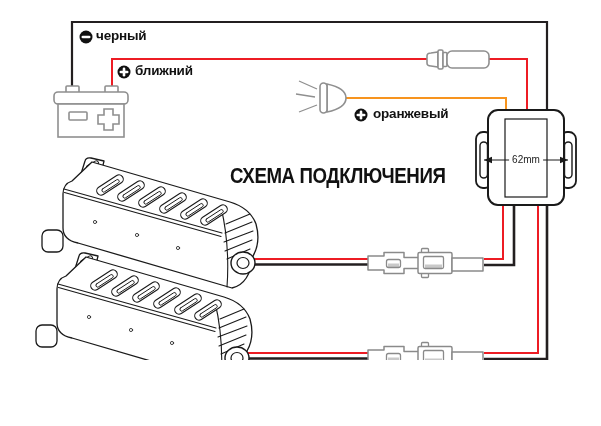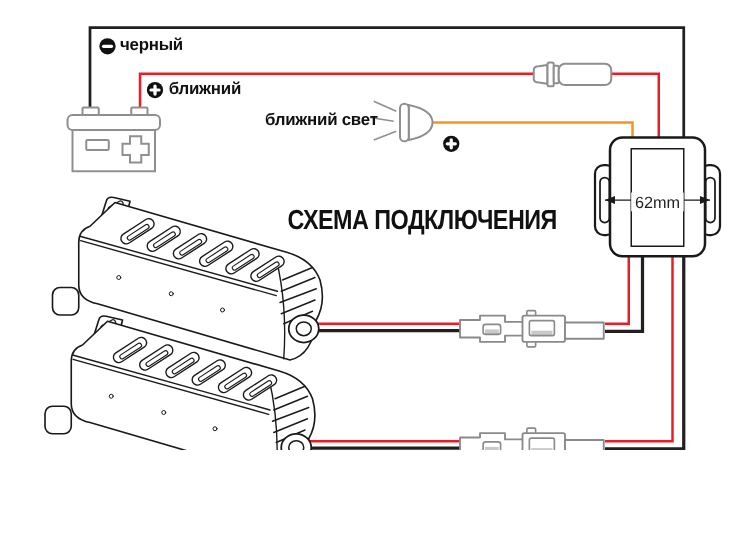--- a/index.html
+++ b/index.html
@@ -11,21 +11,21 @@
   .lbl{
     position:absolute;color:#111;font-weight:bold;font-size:13.5px;
     letter-spacing:-0.2px;white-space:nowrap;line-height:1.1;
   }
   .title{
     position:absolute;color:#111;font-weight:bold;font-size:22px;
     letter-spacing:-0.5px;white-space:nowrap;
     transform:scaleX(0.85);transform-origin:left top;
   }
   .dim{
-    position:absolute;color:#222;font-weight:normal;font-size:13px;
+    position:absolute;color:#222;font-weight:normal;font-size:10px;
     background:#fff;padding:0 3px;transform:translateX(-50%);white-space:nowrap;
   }
   .wire-red{stroke:#ed1c24;}
   .wire-orange{stroke:#f7941e;}
   .wire-black{stroke:#231f20;}
   .gray{stroke:#8f8f8f;fill:#fff;}
   .dark{stroke:#1a1a1a;fill:#fff;}
 </style>
 </head>
 <body>
@@ -157,16 +157,16 @@
       <rect x="119.5" y="70.7" width="9" height="2.6" rx="1.3" fill="#fff"></rect>
       <rect x="122.7" y="67.5" width="2.6" height="9" rx="1.3" fill="#fff"></rect>
       <circle cx="361" cy="115" r="6.5" fill="#111"></circle>
       <rect x="356.5" y="113.7" width="9" height="2.6" rx="1.3" fill="#fff"></rect>
       <rect x="359.7" y="110.5" width="2.6" height="9" rx="1.3" fill="#fff"></rect>
     </g>
   </svg>
 
   <span class="lbl" style="left:96px;top:29px">черный</span>
   <span class="lbl" style="left:135px;top:64px">ближний</span>
-  <span class="lbl" style="left:212px;top:89px">ближний свет</span>
+  <span class="lbl" style="left:373px;top:107px">оранжевый</span>
   <span class="title" style="left:230px;top:163px">СХЕМА ПОДКЛЮЧЕНИЯ</span>
   <span class="dim" style="left:526px;top:154px">62mm</span>
 </div>
 
 </body></html>

